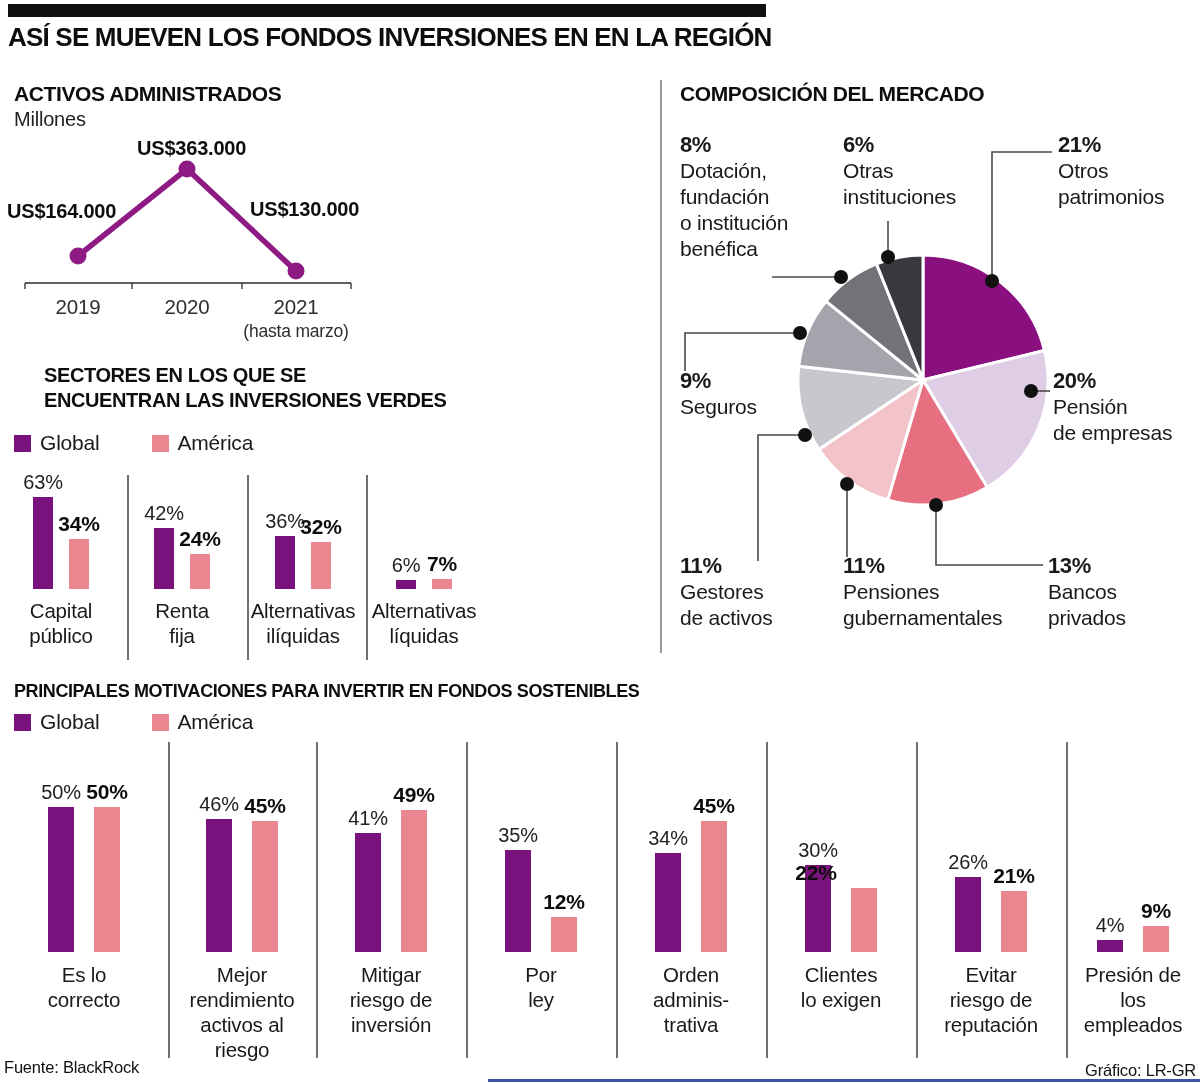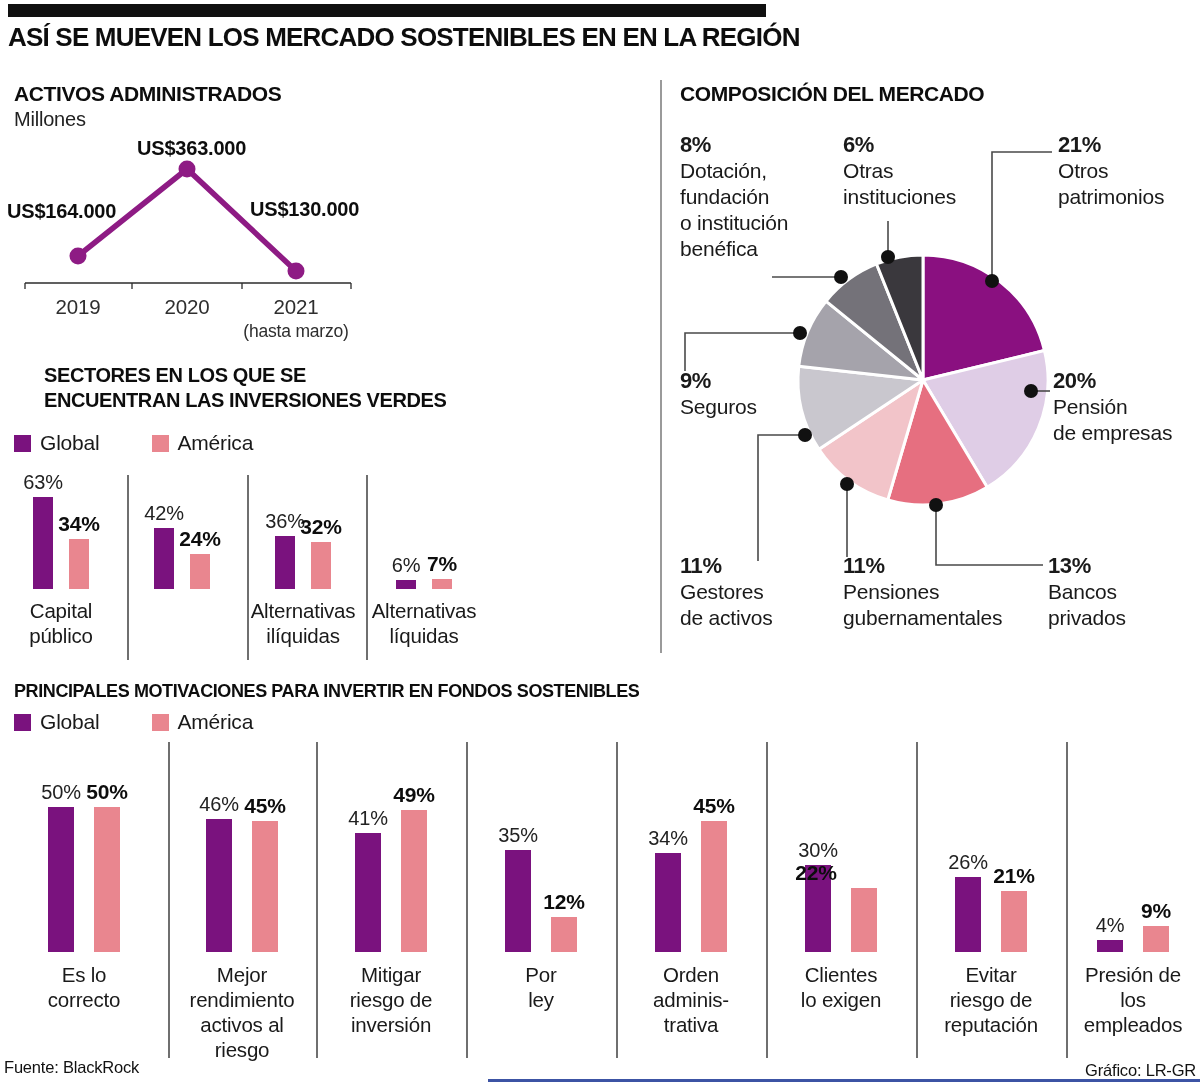--- a/index.html
+++ b/index.html
@@ -23,21 +23,21 @@
   .pie-label{position:absolute;font-size:21px;line-height:26px;color:#1a1a1a;}
   .pie-label .pct{font-weight:bold;font-size:22px;letter-spacing:-0.4px;}
   .footer{font-size:16.5px;color:#111;}
   .bottom-rule{left:488px;top:1079px;width:712px;height:3px;background:#3C53A4;}
 </style>
 </head>
 <body>
 
 <div id="page">
   <div class="abs headline-bar"></div>
-  <div class="abs main-title">ASÍ SE MUEVEN LOS MERCADO SOSTENIBLES EN EN LA REGIÓN</div>
+  <div class="abs main-title">ASÍ SE MUEVEN LOS FONDOS INVERSIONES EN EN LA REGIÓN</div>
 
   <div class="abs sec-title" style="left:14px;top:82px;">ACTIVOS ADMINISTRADOS</div>
   <div class="abs subtitle" style="left:14px;top:108px;">Millones</div>
   <svg id="line-svg" class="abs" style="left:4px;top:130px;" width="370" height="215">
       <path d="M21 153 H347" stroke="#2b2b2b" stroke-width="1.3" fill="none"></path>
       <path d="M21 153 v6" stroke="#2b2b2b" stroke-width="1.3"></path>
       <path d="M128 153 v6" stroke="#2b2b2b" stroke-width="1.3"></path>
       <path d="M238 153 v6" stroke="#2b2b2b" stroke-width="1.3"></path>
       <path d="M347 153 v6" stroke="#2b2b2b" stroke-width="1.3"></path>
       <polyline points="74,126 183,39 292,141" stroke="#8E1B84" stroke-width="5.5" fill="none" stroke-linecap="round"></polyline>
@@ -107,20 +107,24 @@
       <div class="bar" style="left: 69px; top: 79px; width: 20px; height: 50px; background: rgb(233, 134, 143);"></div>
       <div class="vlabel america" style="left: 41px; top: 52px;">34%</div>
       <div class="cat" style="left: -7px; top: 138px; width: 136px;">
         <div class="">Capital</div>
         <div class="">público</div>
       </div>
       <div class="bar" style="left: 154px; top: 68px; width: 20px; height: 61px; background: rgb(122, 18, 126);"></div>
       <div class="vlabel" style="left: 126px; top: 41px;">42%</div>
       <div class="bar" style="left: 190px; top: 94px; width: 20px; height: 35px; background: rgb(233, 134, 143);"></div>
       <div class="vlabel america" style="left: 162px; top: 67px;">24%</div>
+      <div class="cat" style="left: 114px; top: 138px; width: 136px;">
+        <div class="">Renta</div>
+        <div class="">fija</div>
+      </div>
       <div class="bar" style="left: 275px; top: 76px; width: 20px; height: 53px; background: rgb(122, 18, 126);"></div>
       <div class="vlabel" style="left: 247px; top: 49px;">36%</div>
       <div class="bar" style="left: 311px; top: 82px; width: 20px; height: 47px; background: rgb(233, 134, 143);"></div>
       <div class="vlabel america" style="left: 283px; top: 55px;">32%</div>
       <div class="cat" style="left: 235px; top: 138px; width: 136px;">
         <div class="">Alternativas</div>
         <div class="">ilíquidas</div>
       </div>
       <div class="bar" style="left: 396px; top: 120px; width: 20px; height: 9px; background: rgb(122, 18, 126);"></div>
       <div class="vlabel" style="left: 368px; top: 93px;">6%</div>

